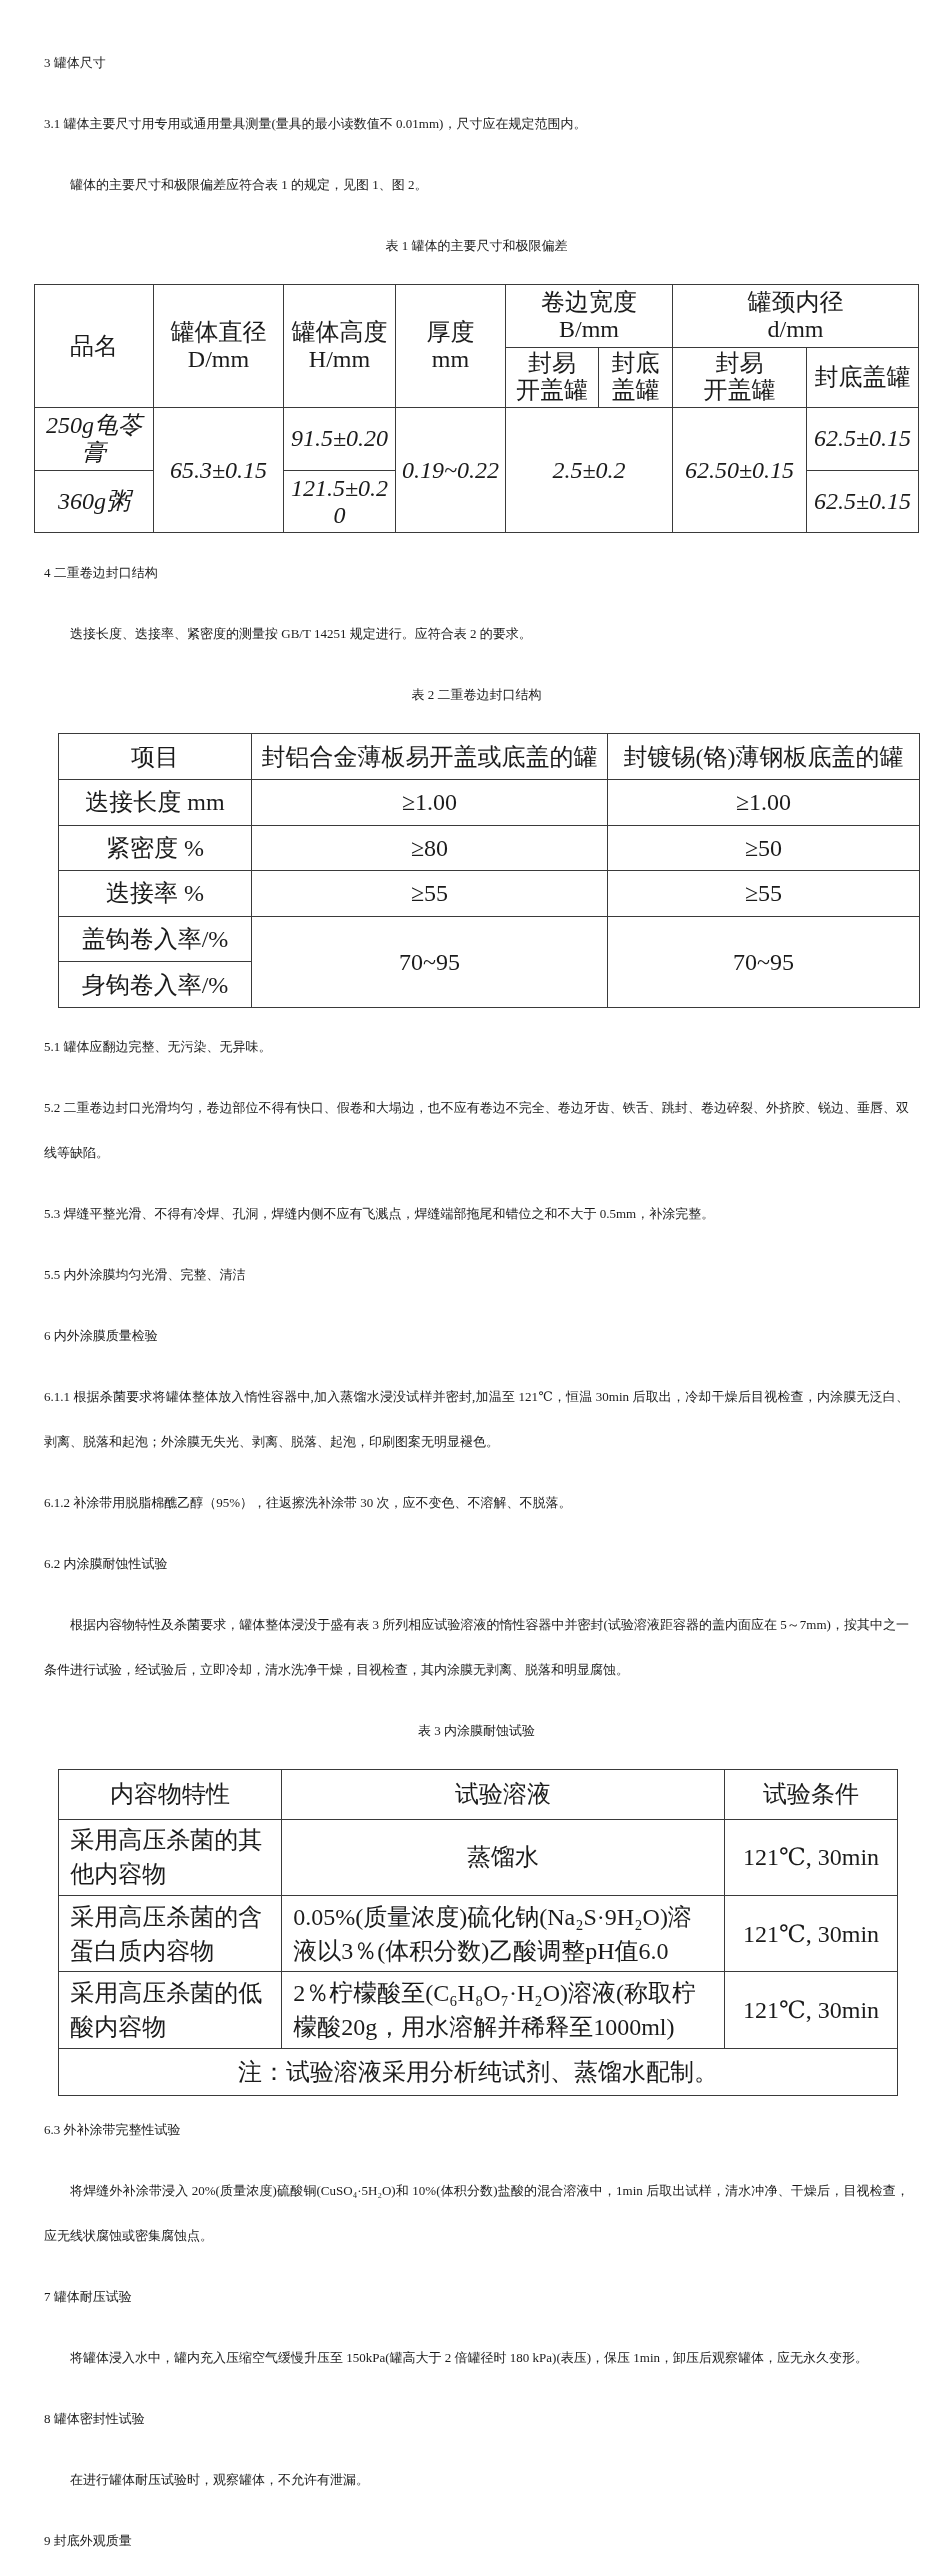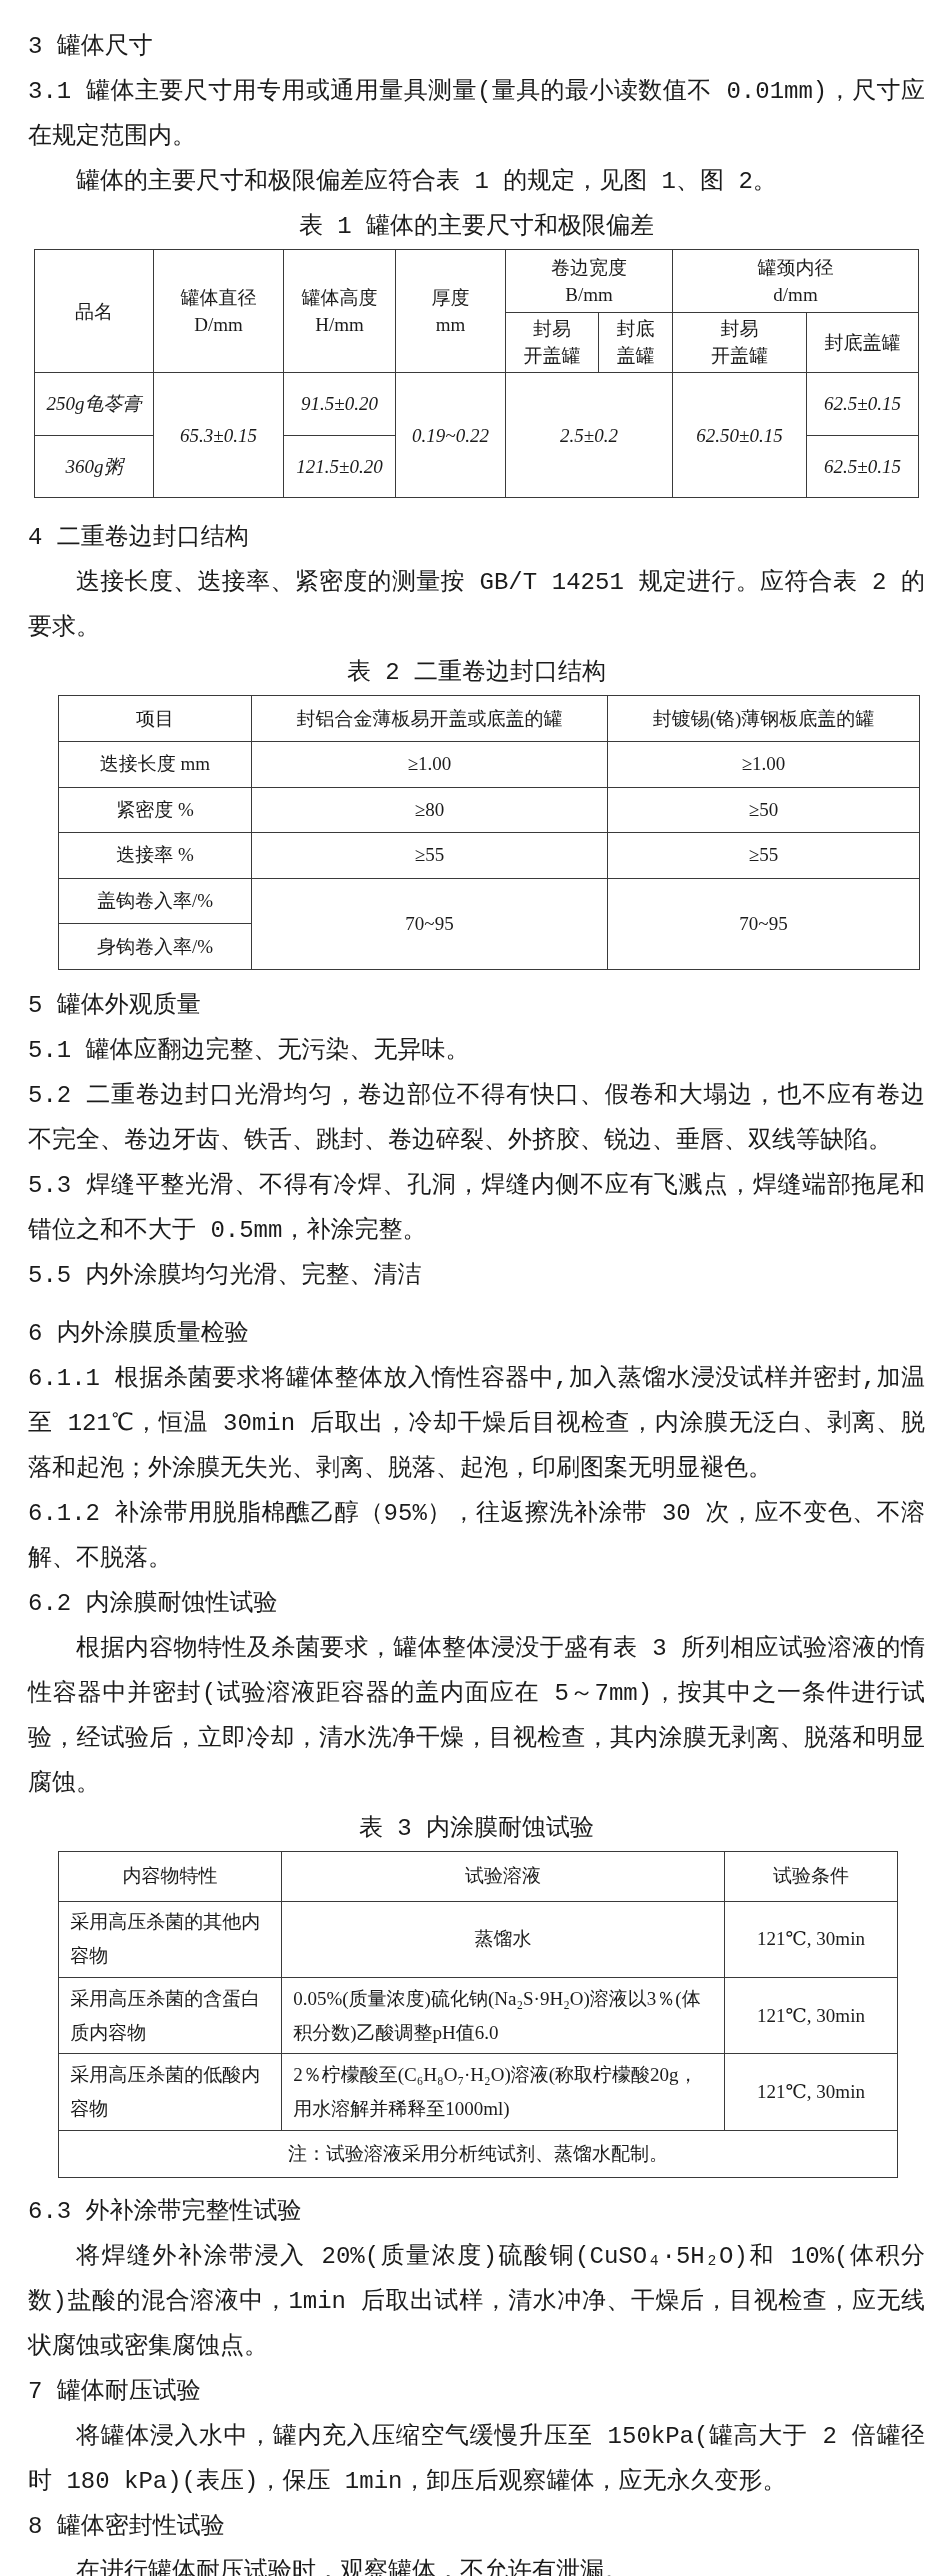--- a/index.html
+++ b/index.html
@@ -4,29 +4,29 @@
 <style>
   html,body{margin:0;padding:0;background:#ffffff;}
   body{
     width:953px;height:2576px;
     color:#1b1b1b;
     font-family:"Liberation Serif","DejaVu Serif",serif;
     font-size:19.5px;
     overflow:hidden;
   }
   .page{padding:24px 28px 0 28px;}
-  p,h2{margin:0;font-size:24px;font-weight:normal;line-height:45px;text-align:justify;font-family:Liberation Mono, monospace;}
+  p,h2{margin:16px;font-size:13px;font-weight:normal;line-height:45px;text-align:justify;}
   .ind{text-indent:2em;}
   .caption{text-align:center;text-indent:0;}
   .mt18{margin-top:17px;}
   .mt14{margin-top:13px;}
   .mt12{margin-top:11.2px;}
   table{border-collapse:collapse;table-layout:fixed;border:1.9px solid #3a3a3a;}
   td{border:1.4px solid #3a3a3a;text-align:center;vertical-align:middle;
-     padding:2.8px 5.6px;font-size:19px;line-height:27px;}
+     padding:2.8px 5.6px;font-size:24px;line-height:27px;}
   .pre{white-space:pre-line;}
   
   .t1{margin:0 auto;width:884px;}
   .t1 td{word-break:break-all;}
   .t1 .hr1 td{height:56px;}
   .t1 .hr2 td{height:52px;}
   .t1 .dr td{height:56px;font-style:italic;}
   
   .t2{margin:0 0 0 30px;width:861px;}
   .t2 td{height:39px;line-height:24px;}
@@ -133,21 +133,20 @@
         <td>盖钩卷入率/%</td>
         <td rowspan="2">70~95</td>
         <td rowspan="2">70~95</td>
       </tr>
       <tr>
         <td>身钩卷入率/%</td>
       </tr>
     </tbody>
   </table>
 
-  <h2 class="mt14">5  罐体外观质量</h2>
   <p>5.1 罐体应翻边完整、无污染、无异味。</p>
   <p>5.2 二重卷边封口光滑均匀，卷边部位不得有快口、假卷和大塌边，也不应有卷边不完全、卷边牙齿、铁舌、跳封、卷边碎裂、外挤胶、锐边、垂唇、双线等缺陷。</p>
   <p>5.3 焊缝平整光滑、不得有冷焊、孔洞，焊缝内侧不应有飞溅点，焊缝端部拖尾和错位之和不大于 0.5mm，补涂完整。</p>
   <p>5.5 内外涂膜均匀光滑、完整、清洁</p>
 
   <h2 class="mt14">6  内外涂膜质量检验</h2>
   <p>6.1.1 根据杀菌要求将罐体整体放入惰性容器中,加入蒸馏水浸没试样并密封,加温至 121℃，恒温 30min 后取出，冷却干燥后目视检查，内涂膜无泛白、剥离、脱落和起泡；外涂膜无失光、剥离、脱落、起泡，印刷图案无明显褪色。</p>
   <p>6.1.2 补涂带用脱脂棉醮乙醇（95%），往返擦洗补涂带 30 次，应不变色、不溶解、不脱落。</p>
   <h2>6.2 内涂膜耐蚀性试验</h2>
   <p class="ind">根据内容物特性及杀菌要求，罐体整体浸没于盛有表 3 所列相应试验溶液的惰性容器中并密封(试验溶液距容器的盖内面应在 5～7mm)，按其中之一条件进行试验，经试验后，立即冷却，清水洗净干燥，目视检查，其内涂膜无剥离、脱落和明显腐蚀。</p>

